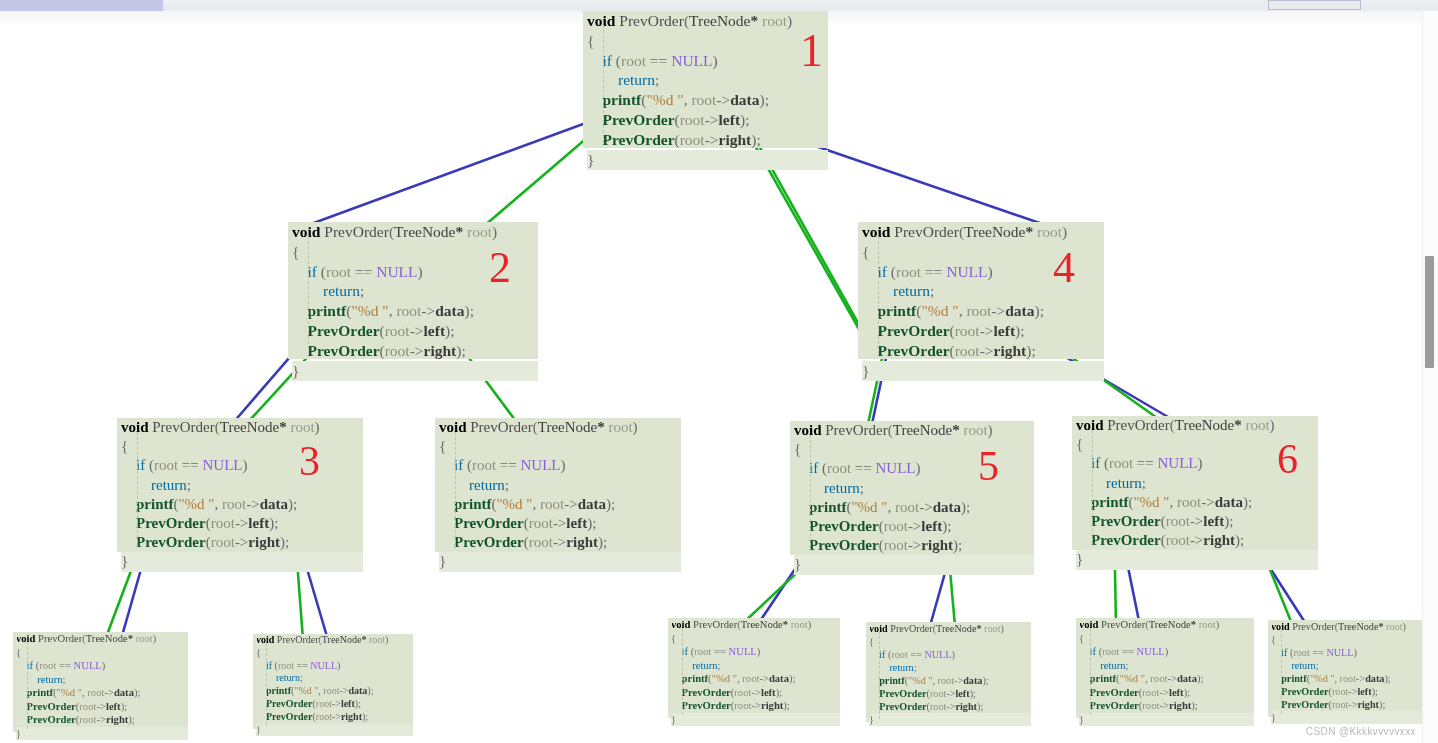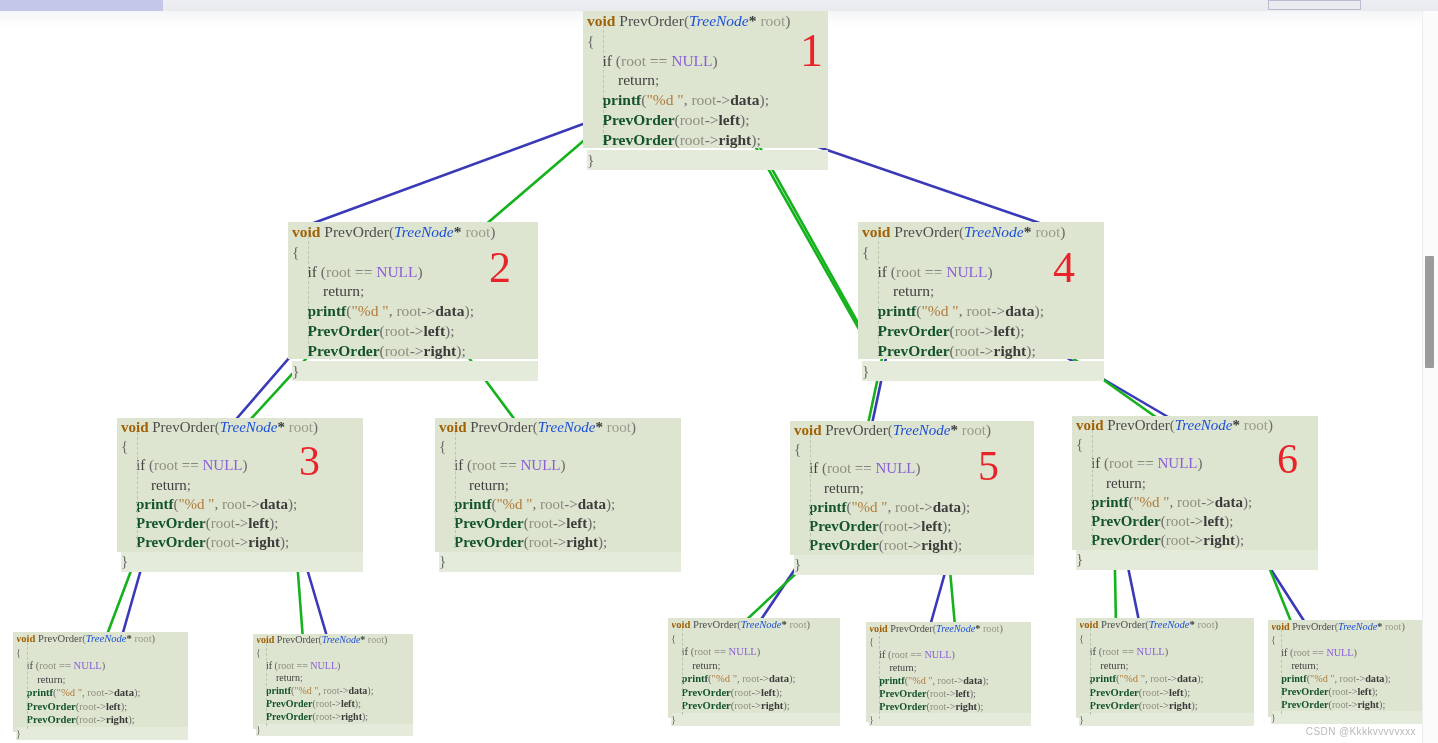--- a/index.html
+++ b/index.html
@@ -37,26 +37,26 @@
         white-space:pre;line-height:1.28;color:#5f6b5a;
         font-family:"Liberation Serif", serif;}
   .node .gutter{position:absolute;left:0;top:0;bottom:0;width:4px;
         background:#dde5d1;}
   .node .vline{position:absolute;top:0.9em;bottom:0.3em;
         border-left:1px dashed #b9c6ae;}
   .node .foot{background:#e4ebda;display:block;}
   .ln{display:block;}
 
   
-  .t-kw{color:#a16207;font-weight:bold;margin-top:40px;}      
+  .t-kw{color:#000000;font-weight:bold;margin-top:40px;}      
   .t-fn{color:#4d4d4d;}                        
-  .t-type{color:#1d4ed8;font-style:italic;}                      
+  .t-type{color:#404040;}                      
   .t-punc{color:#6b6b6b;}
   .t-param{color:#9a9a8a;}
-  .t-cond{color:#404040;margin-top:16px;}                      
+  .t-cond{color:#0369a1;margin-top:16px;}                      
   .t-null{color:#8a5fd6;}
   .t-str{color:#b07b3a;}                       
   .t-var{color:#8f8f7e;}
   .t-mem{color:#3b3b3b;font-weight:bold;}
   .t-call{color:#14532d;font-weight:bold;}
   .t-brace{color:#6b6b6b;}
 
   
   .rednum{position:absolute;color:#e8242a;font-family:"Liberation Serif", serif;
           font-weight:normal;pointer-events:none;}

